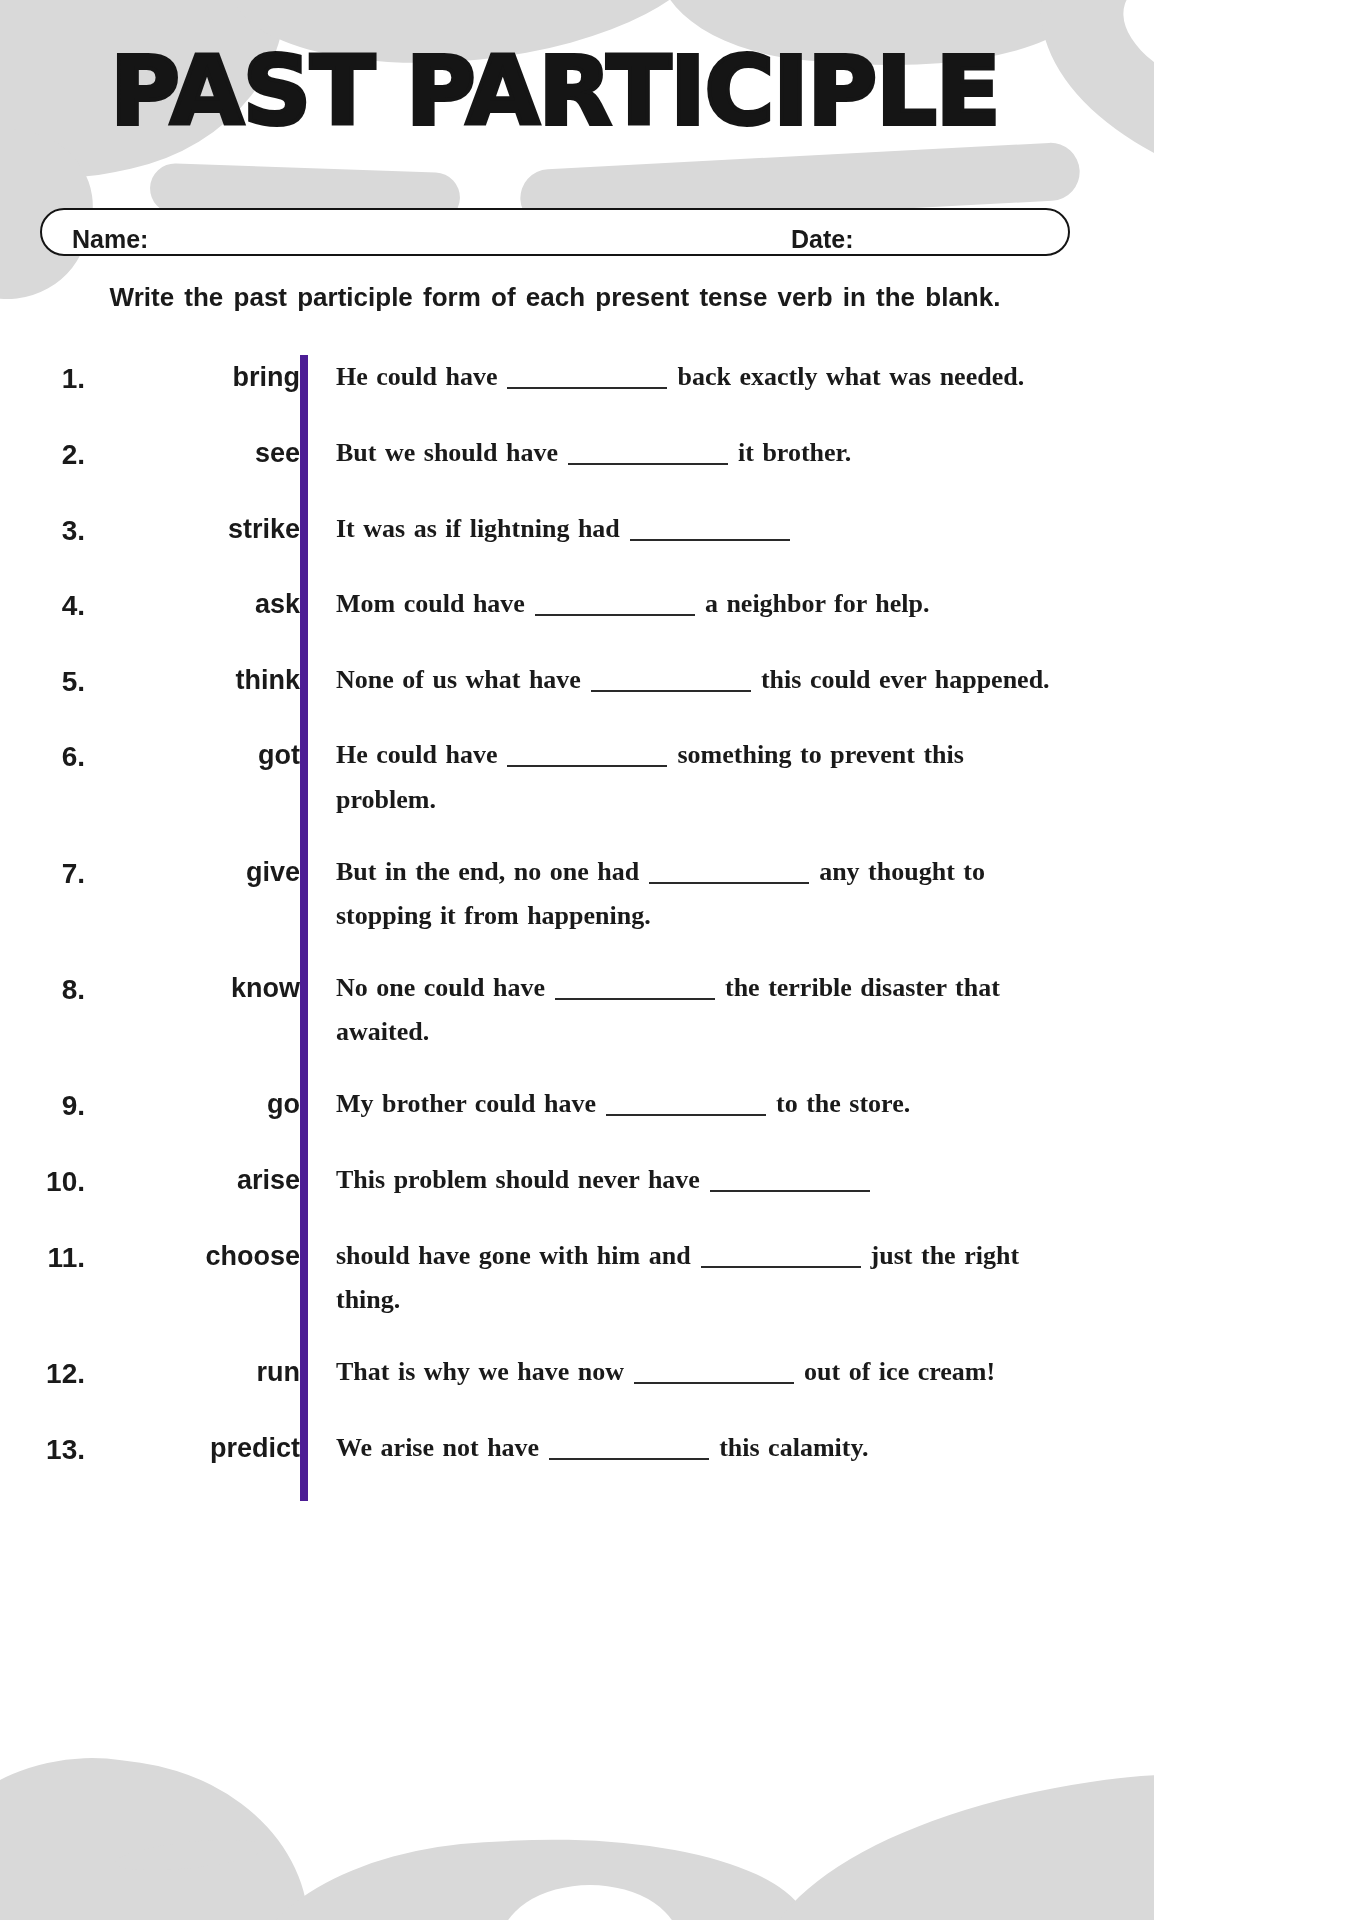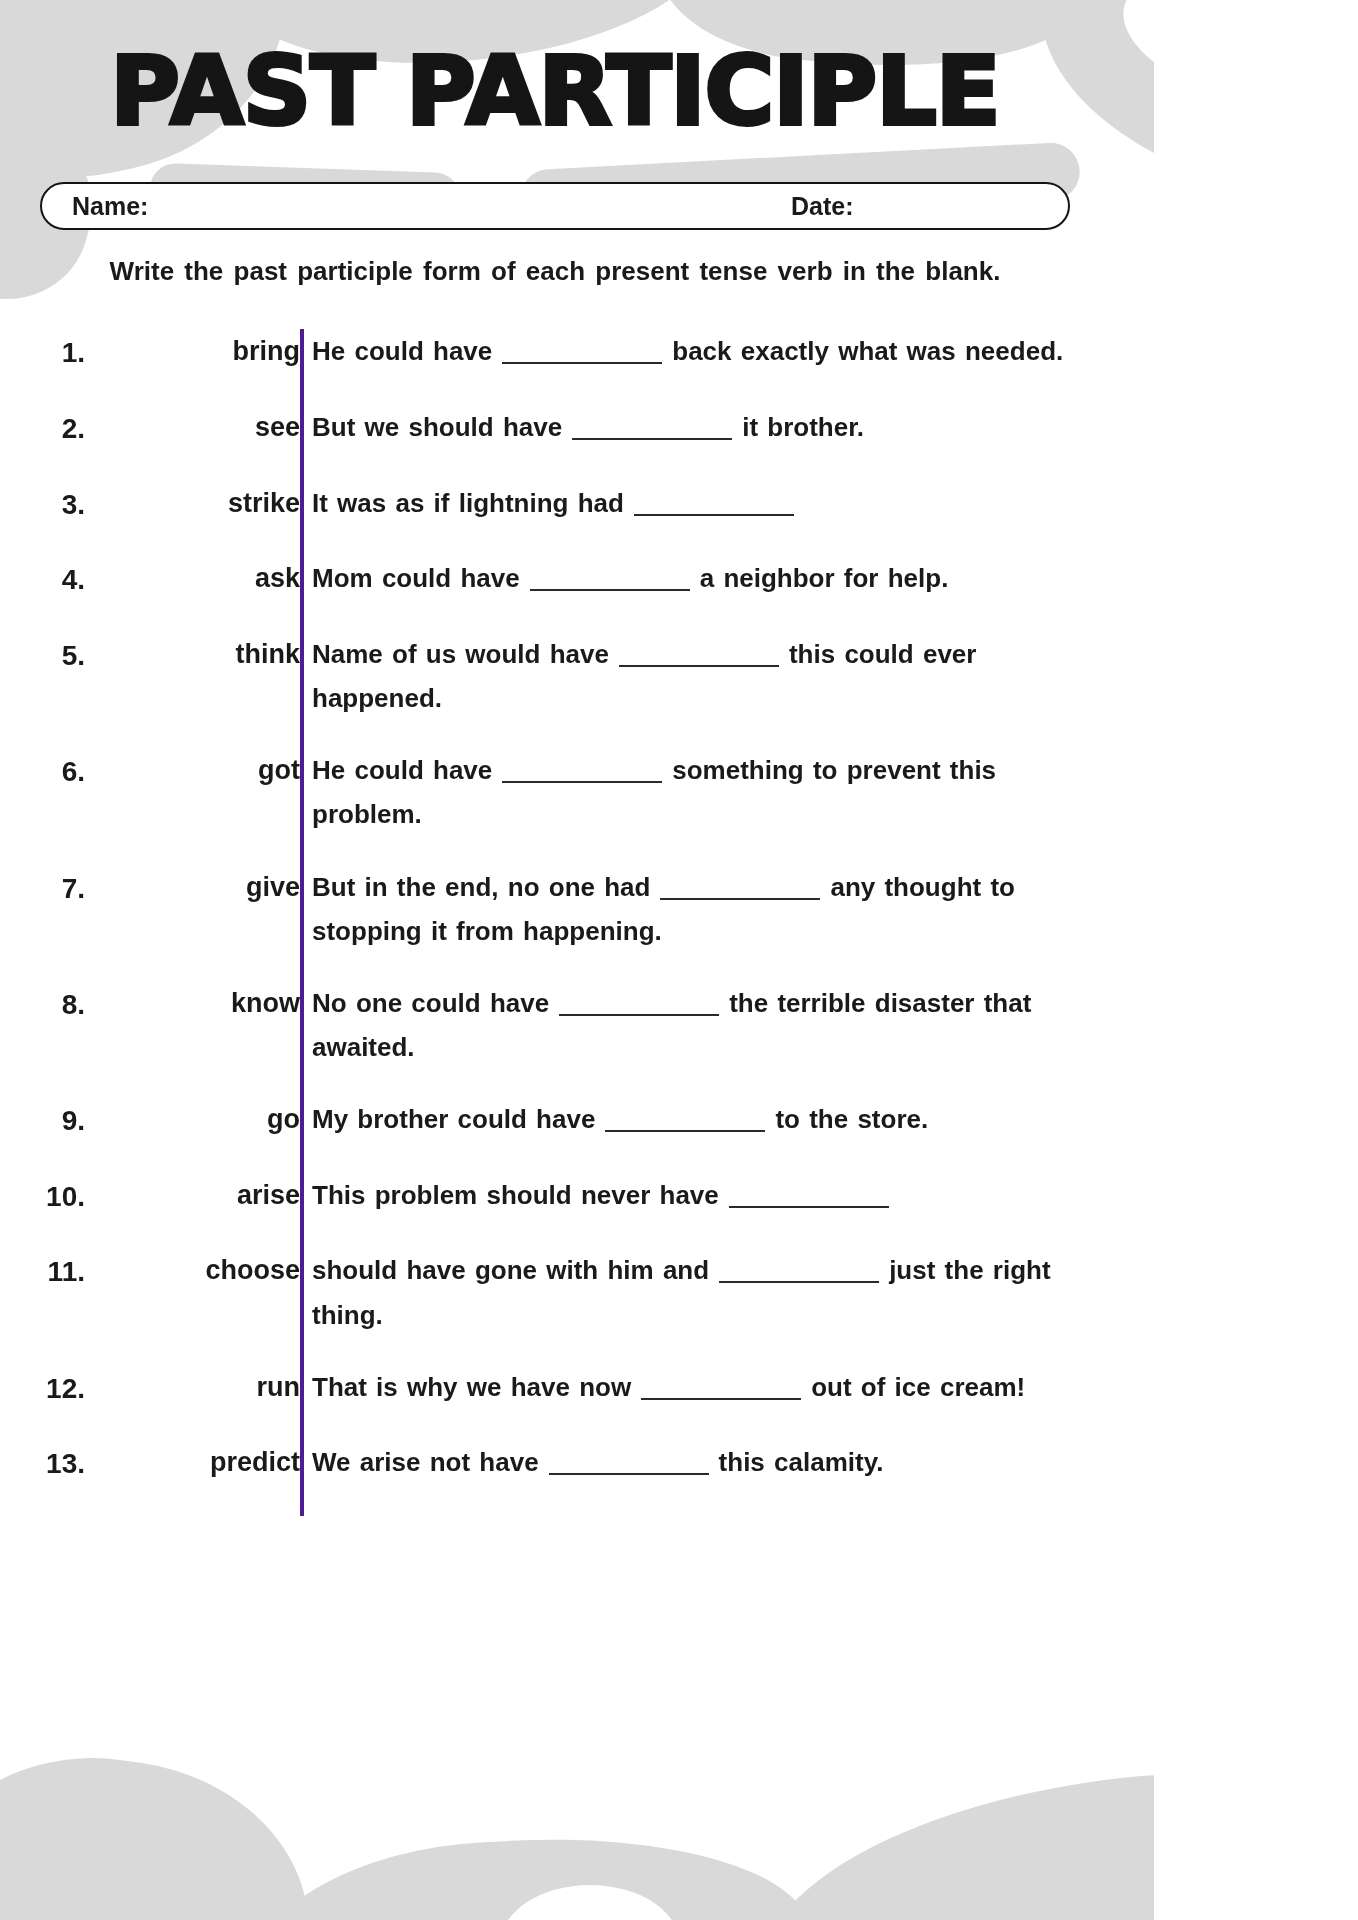--- a/index.html
+++ b/index.html
@@ -44,26 +44,26 @@
     font-family: "DejaVu Sans", sans-serif;
     font-weight: 700;
     font-size: 95px;
     line-height: 1.12;
     letter-spacing: -1px;
     color: #151515;
     -webkit-text-stroke: 4px #151515;
   }
   .name-date-box {
     position: relative;
-    margin-top: 38px;
+    margin-top: 64px;
     height: 48px;
     border: 2.5px solid #141414;
     border-radius: 26px;
     display: flex;
-    align-items: center;
+    align-items: flex-end;
     padding: 0 30px;
     box-sizing: border-box;
     background: #ffffff;
     font-size: 25px;
     font-weight: 600;
   }
   .date-label {
     position: absolute;
     left: 73%;
   }
@@ -88,22 +88,23 @@
   }
   .cell.num {
     text-align: right;
     font-size: 28px;
   }
   .cell.verb {
     text-align: right;
     font-size: 27px;
   }
   .cell.sentence {
-    border-left: 4px solid #4c1d95;
-    padding-left: 8px;
+    border-left: 8px solid #4c1d95;
+    padding-left: 28px;
+    font-family: Liberation Serif, serif;
   }
   .blank {
     display: inline-block;
     width: 160px;
     height: 22px;
     margin: 0 10px;
     vertical-align: -4px;
     border-bottom: 2.5px solid #2a2a2a;
   }
 </style>
@@ -150,21 +151,21 @@
   <div class="cell num">3.</div>
   <div class="cell verb">strike</div>
   <div class="cell sentence"><span>It was as if lightning had</span><span class="blank"></span></div>
 
   <div class="cell num">4.</div>
   <div class="cell verb">ask</div>
   <div class="cell sentence"><span>Mom could have</span><span class="blank"></span><span>a neighbor for help.</span></div>
 
   <div class="cell num">5.</div>
   <div class="cell verb">think</div>
-  <div class="cell sentence"><span>Name of us would have</span><span class="blank"></span><span>this could ever happened.</span></div>
+  <div class="cell sentence"><span>None of us what have</span><span class="blank"></span><span>this could ever happened.</span></div>
 
   <div class="cell num">6.</div>
   <div class="cell verb">got</div>
   <div class="cell sentence"><span>He could have</span><span class="blank"></span><span>something to prevent this problem.</span></div>
 
   <div class="cell num">7.</div>
   <div class="cell verb">give</div>
   <div class="cell sentence"><span>But in the end, no one had</span><span class="blank"></span><span>any thought to stopping it from happening.</span></div>
 
   <div class="cell num">8.</div>

